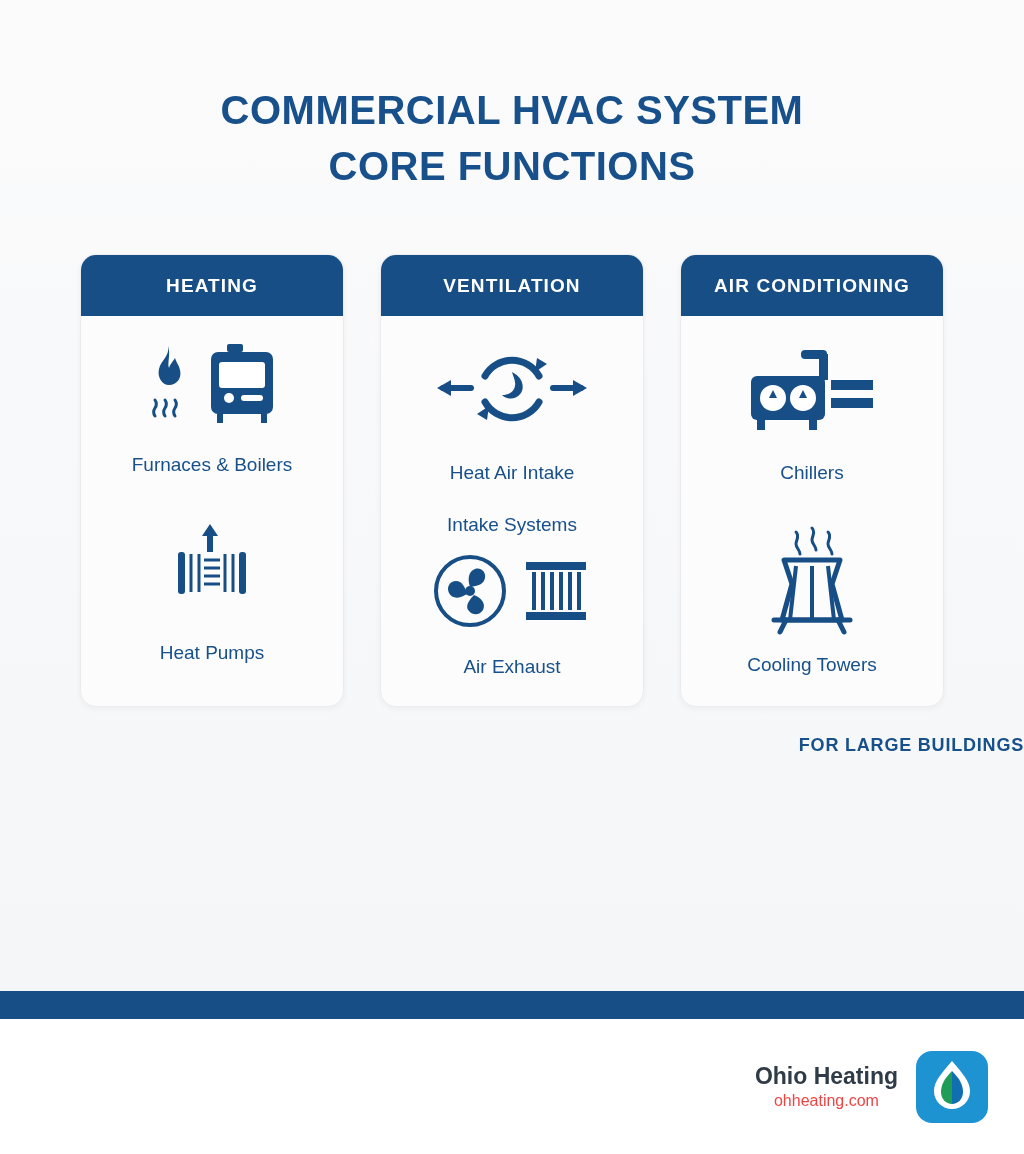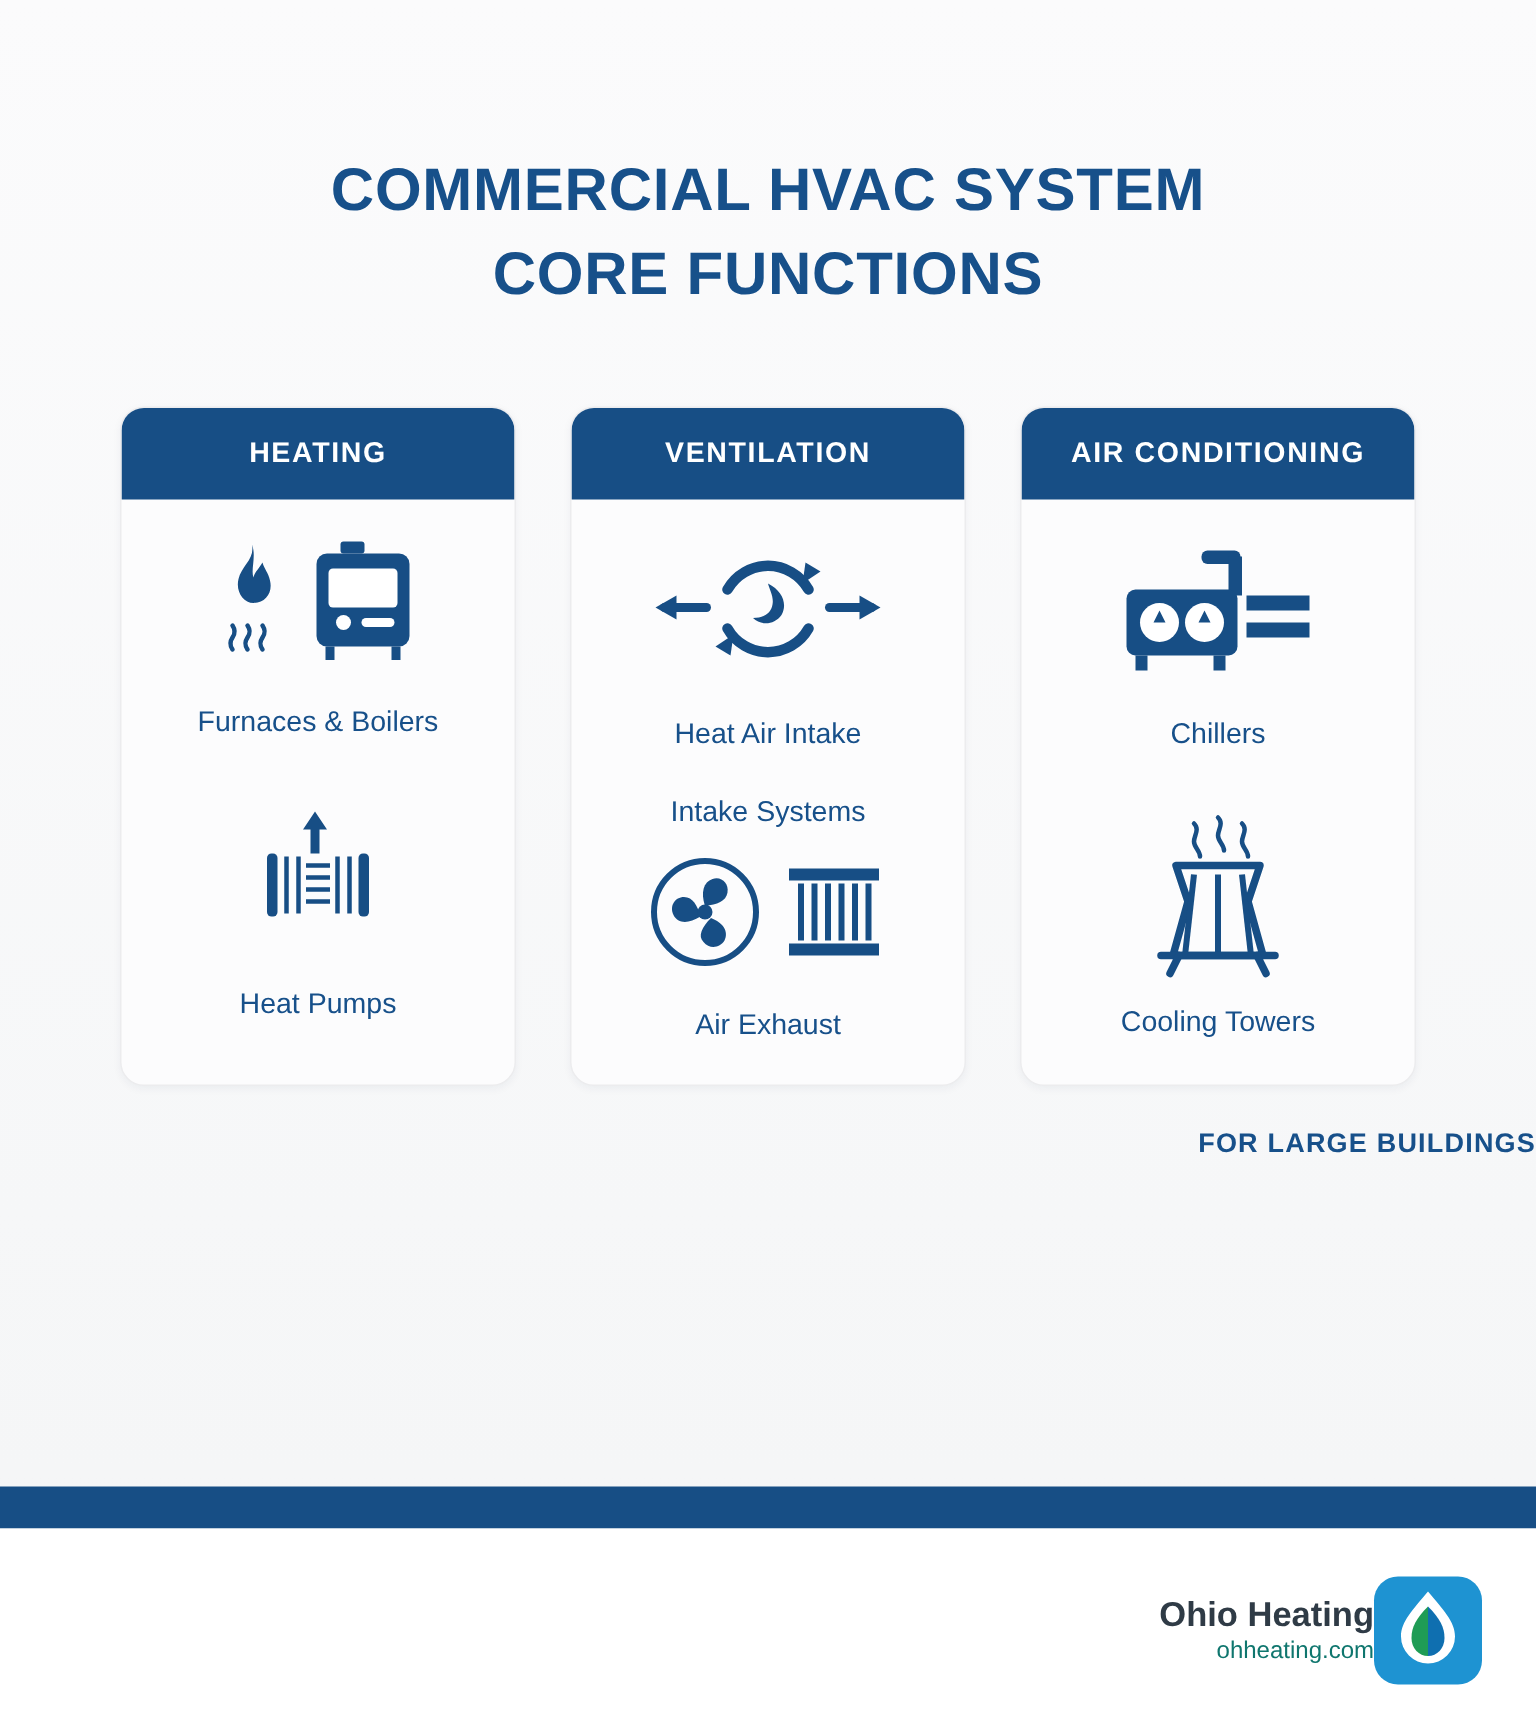--- a/index.html
+++ b/index.html
@@ -18,21 +18,21 @@
     width: 1024px;
     height: 1154px;
     background: linear-gradient(180deg, #fbfbfc 0%, #f6f7f8 70%, #f4f5f6 100%);
     overflow: hidden;
   }
   .title-block {
     padding-top: 82px;
     text-align: center;
   }
   .title {
-    margin: 17px;
+    margin: 0;
     font-size: 40px;
     line-height: 56px;
     font-weight: bold;
     letter-spacing: 0.5px;
     color: #17508a;
     text-transform: uppercase;
   }
   .title .line2 {
     display: block;
   }
@@ -110,31 +110,32 @@
     top: 1019px;
     bottom: 0;
     background: #ffffff;
     display: flex;
     align-items: center;
     justify-content: flex-end;
     padding-right: 36px;
     box-sizing: border-box;
   }
   .brand-text {
-    text-align: right;
+    text-align: center;
+    margin-right: 18px;
   }
   .brand-name {
     font-size: 23px;
     font-weight: bold;
     color: #2f3b46;
     line-height: 28px;
   }
   .brand-url {
     font-size: 16px;
-    color: #0f766e;
+    color: #ef4444;
     line-height: 22px;
   }
   .brand-logo {
     width: 72px;
     height: 72px;
     border-radius: 16px;
     background: #1e93d2;
     display: flex;
     align-items: center;
     justify-content: center;

